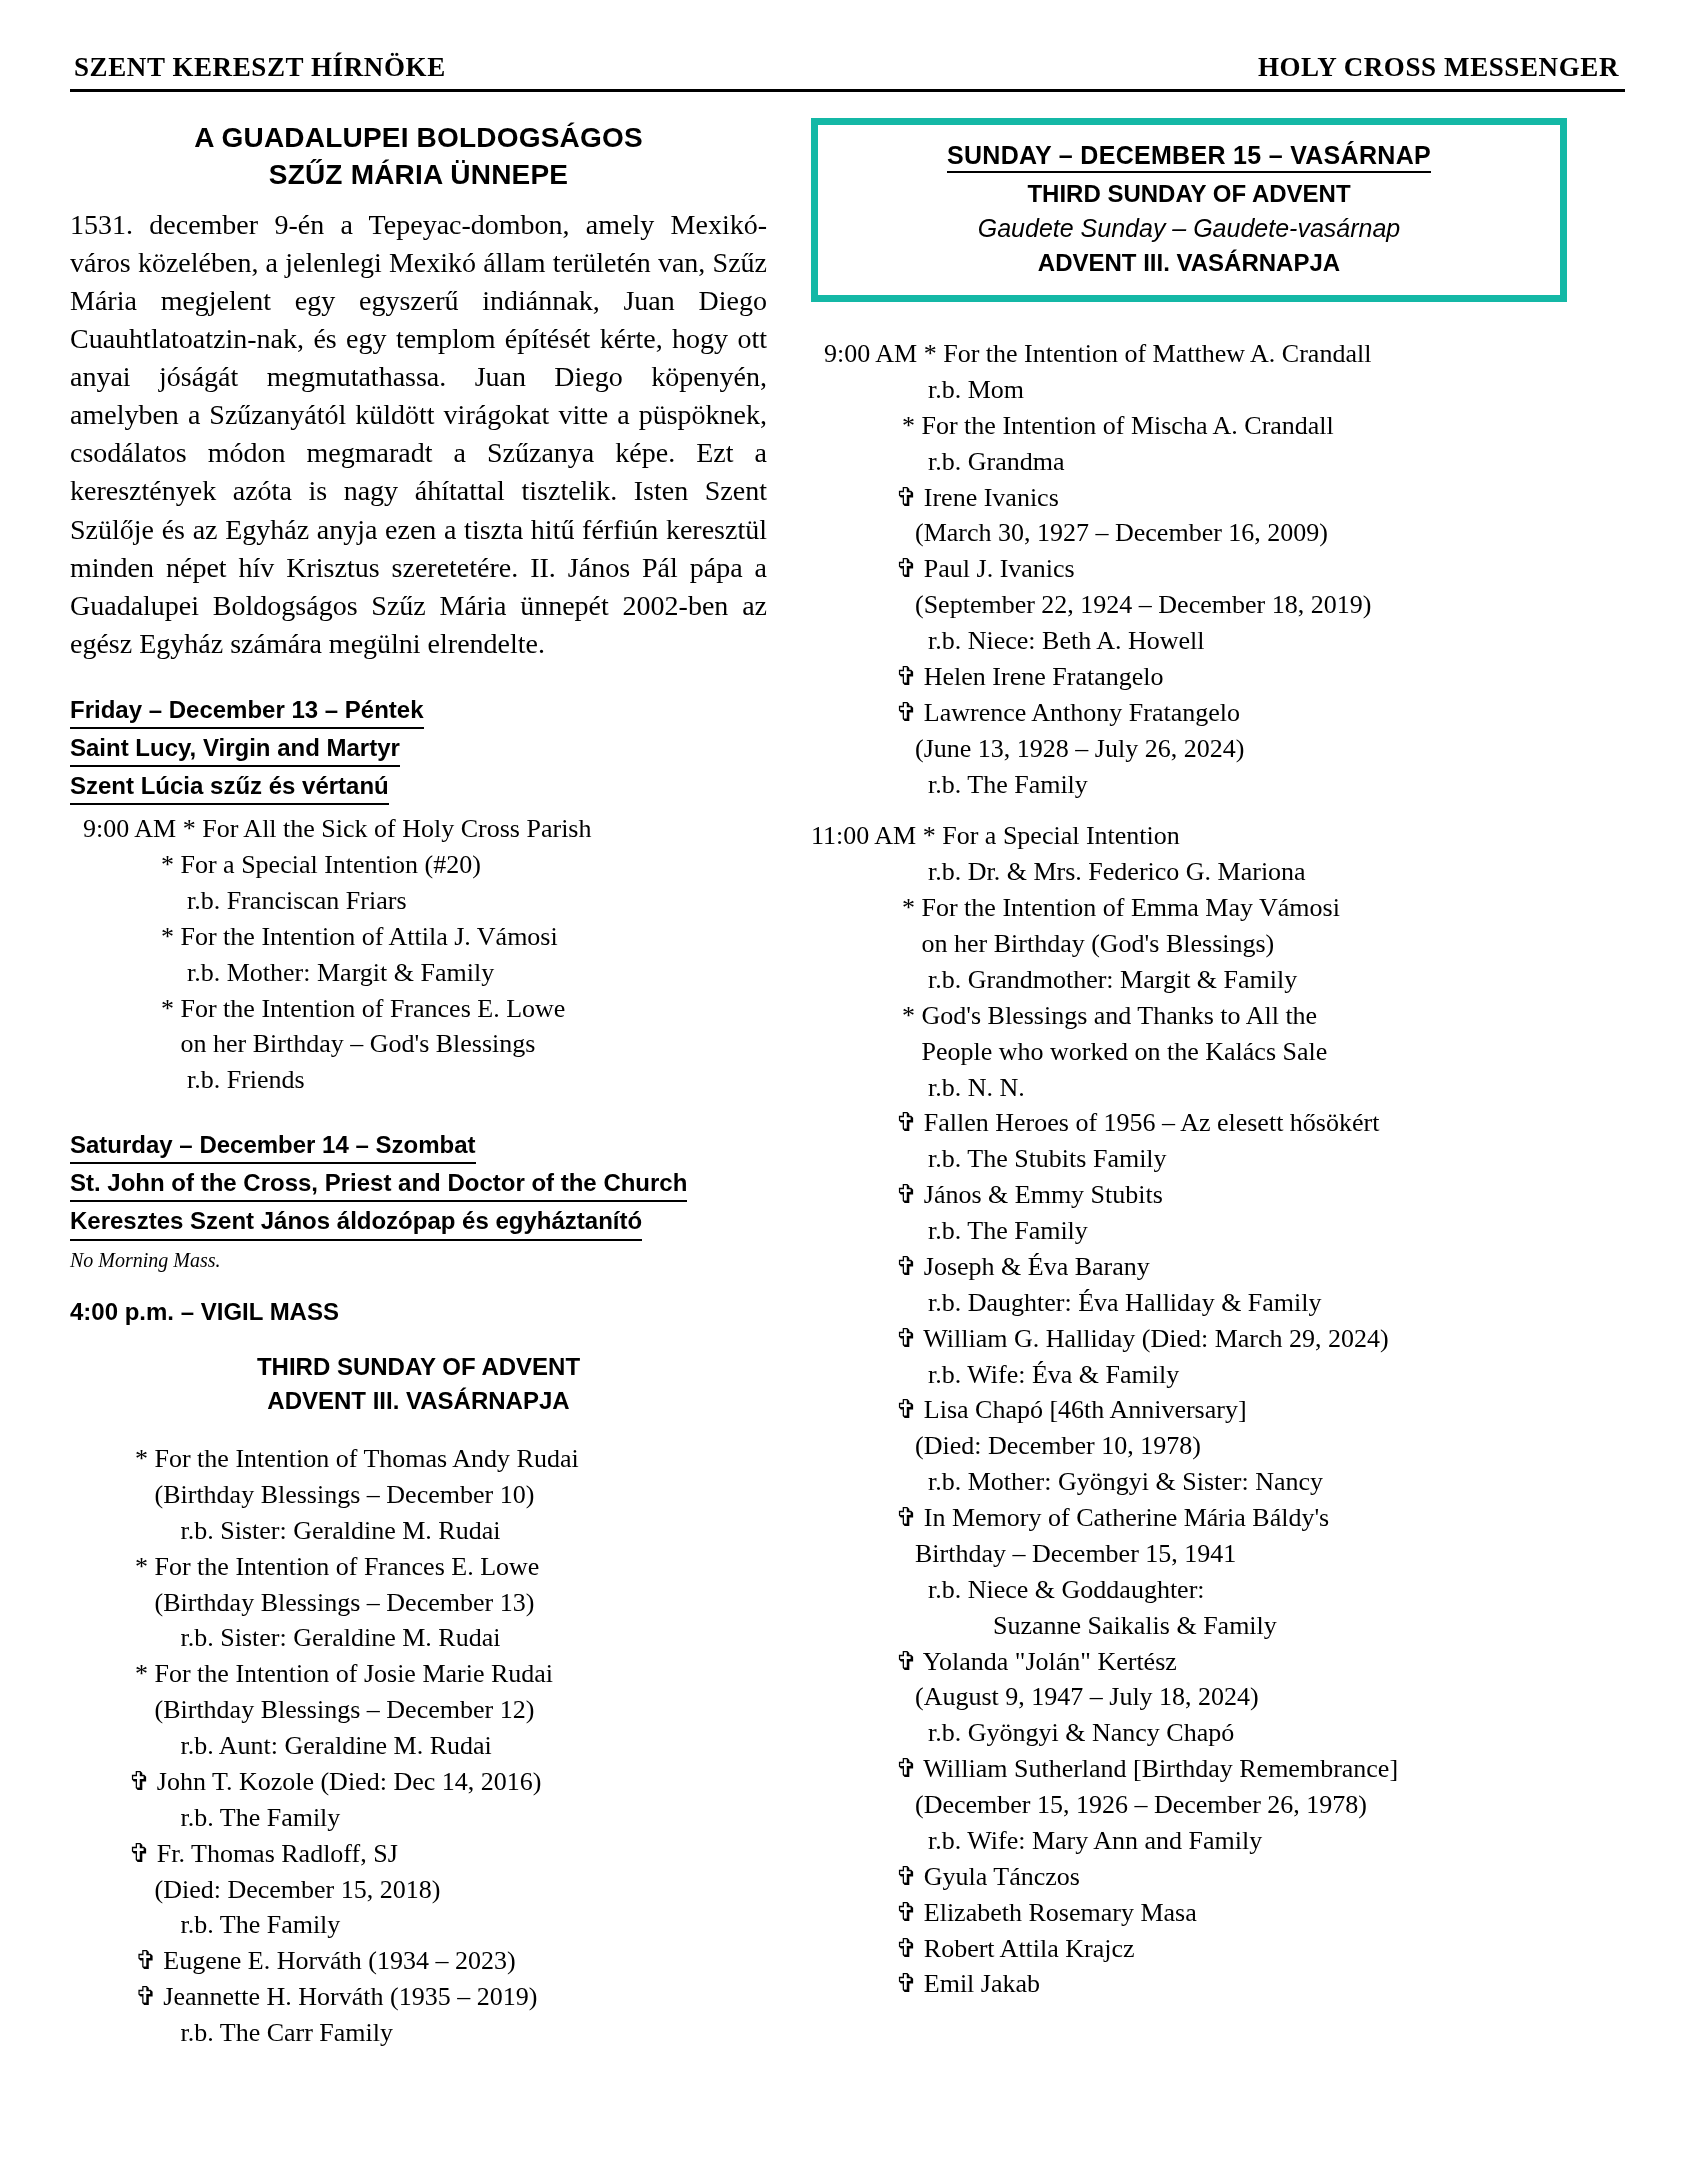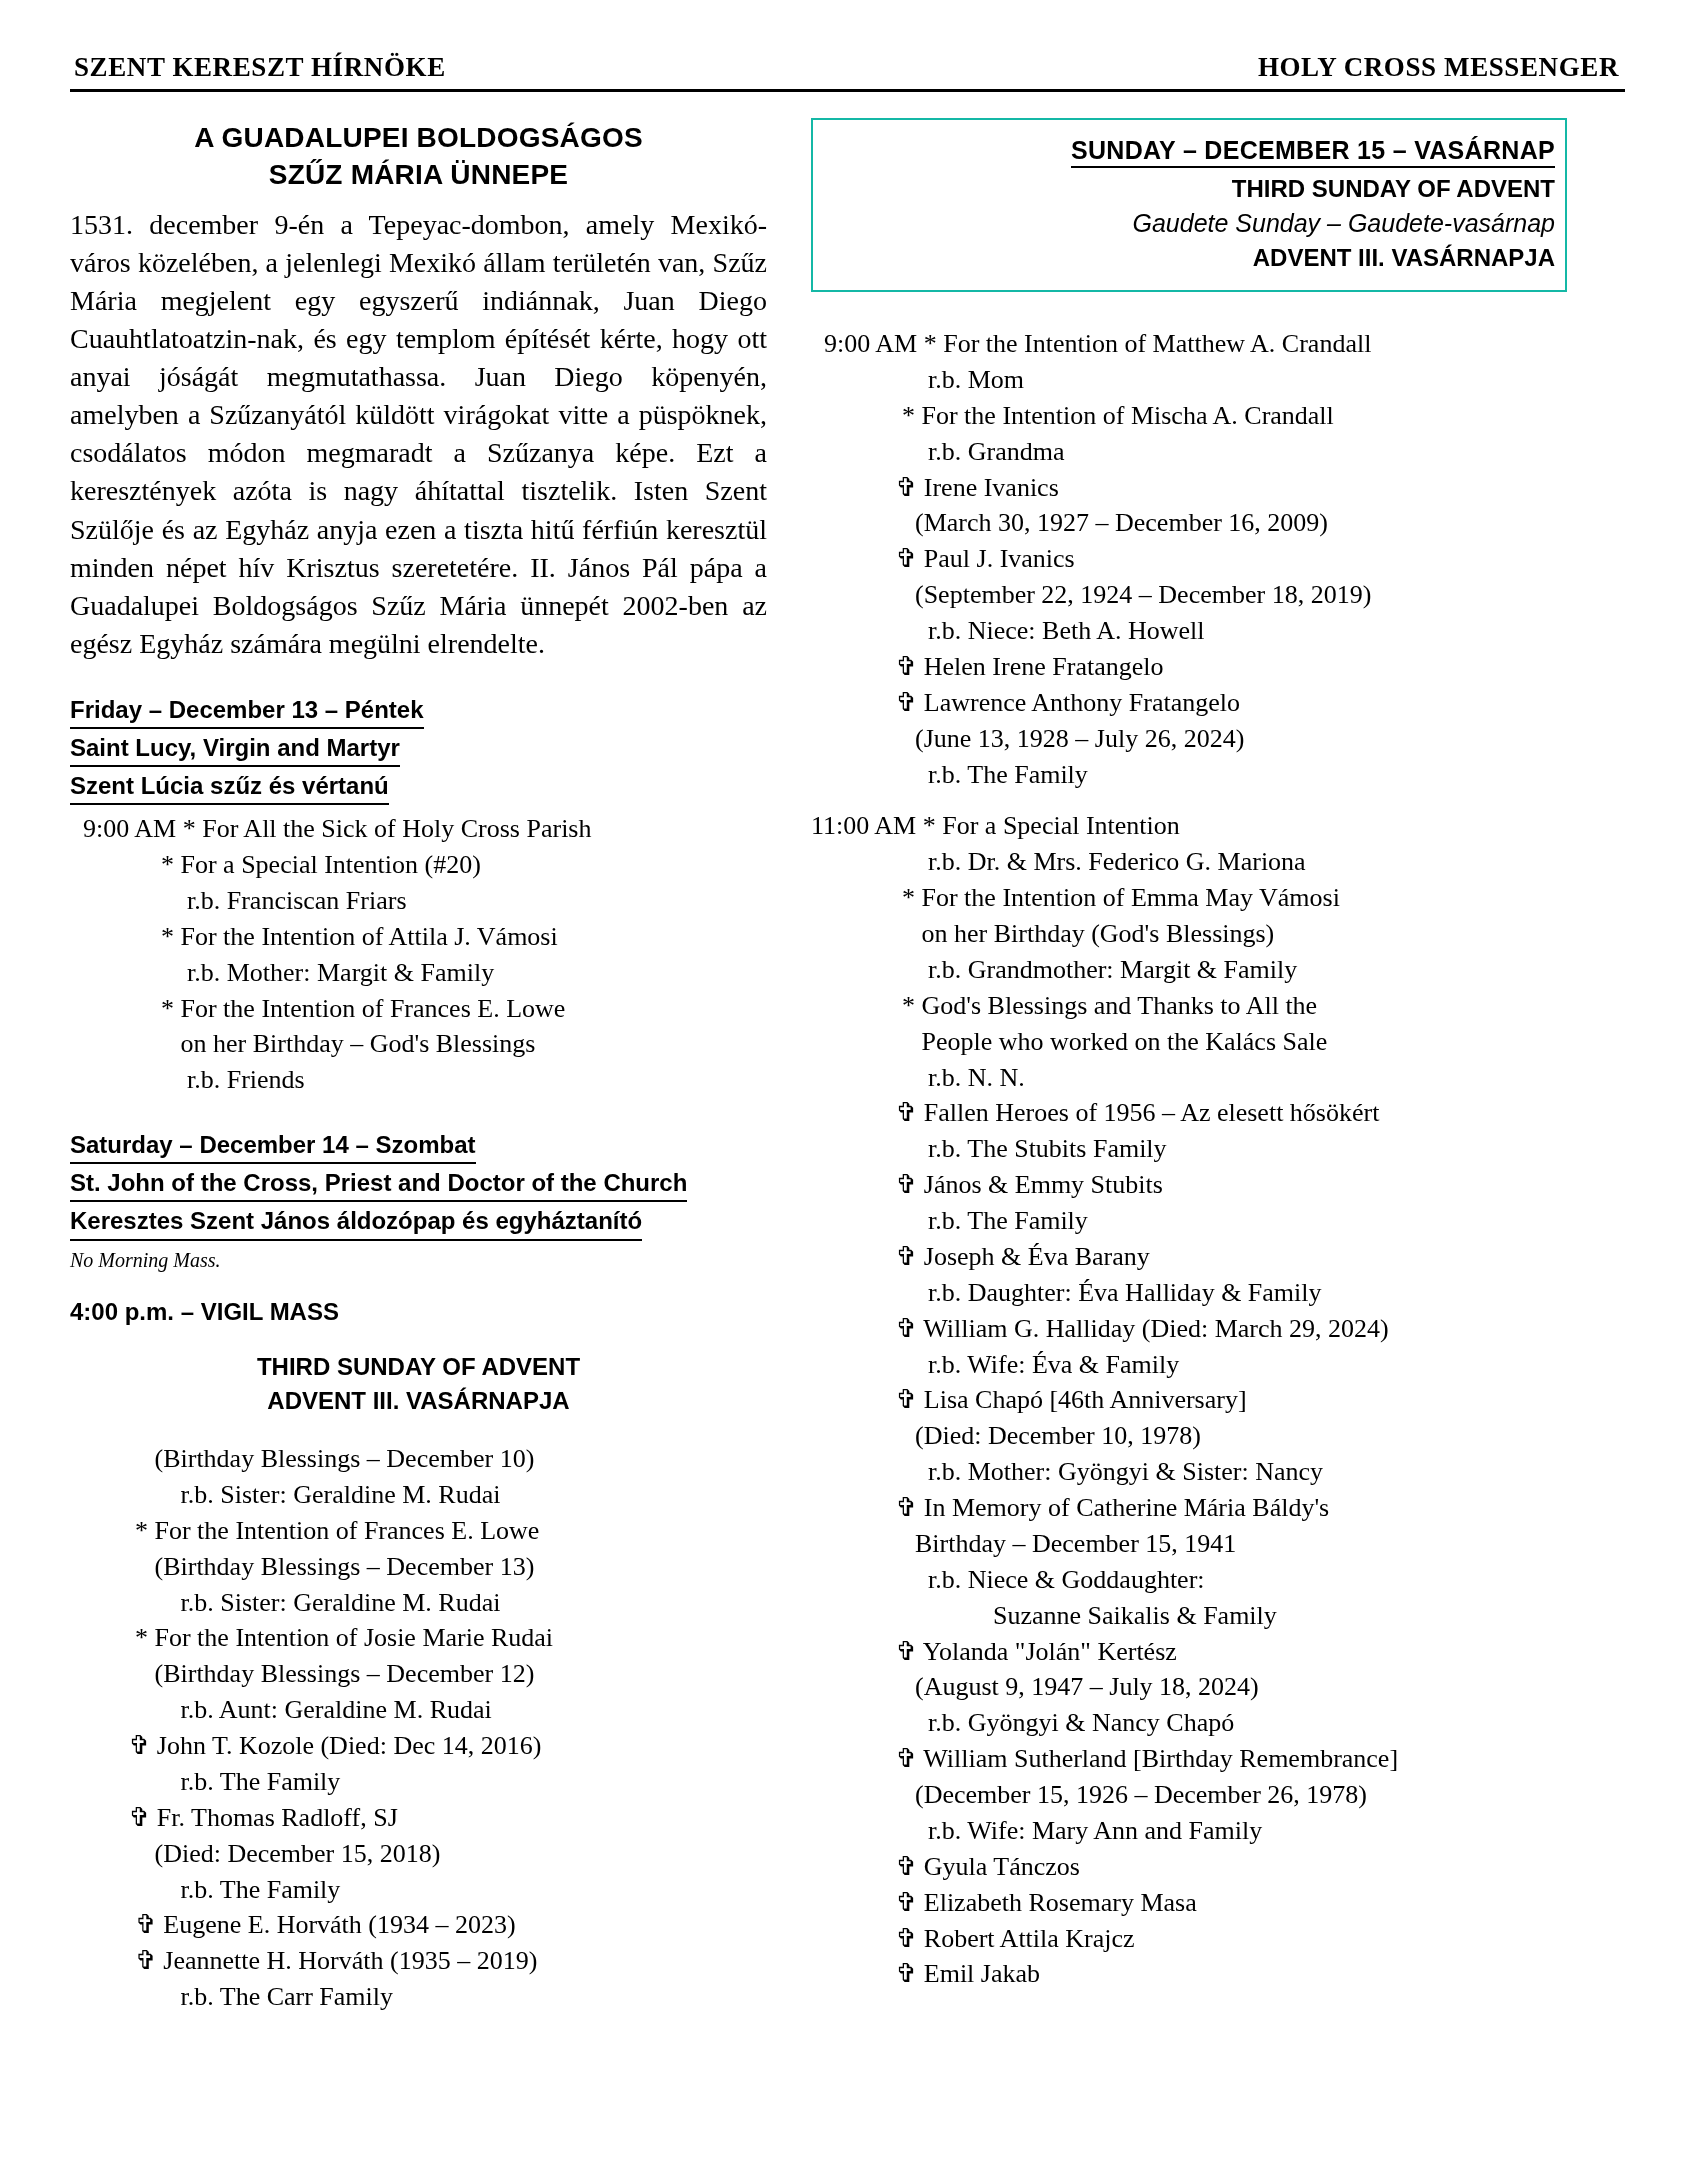--- a/index.html
+++ b/index.html
@@ -107,23 +107,23 @@
     font-size: 26px;
     line-height: 1.38;
     white-space: pre-wrap;
   }
   .mass-group { margin-bottom: 0; }
   .spacer-sm { height: 16px; }
   .spacer-md { height: 30px; }
 
   
   .sunday-box {
-    border: 2px solid #14b8a6;
+    border: 7px solid #14b8a6;
     padding: 16px 10px 18px 10px;
-    text-align: right;
+    text-align: center;
     margin-bottom: 34px;
   }
   .sunday-box .l1 {
     font-family: "Liberation Sans", sans-serif;
     font-weight: bold;
     font-size: 25px;
     letter-spacing: 0.3px;
     display: inline-block;
     border-bottom: 2px solid #000;
     padding-bottom: 1px;
@@ -195,20 +195,21 @@
       <div class="note-italic">No Morning Mass.</div>
 
       <div class="vigil">4:00 p.m. – VIGIL MASS</div>
 
       <div class="sans-center">
         <span>THIRD SUNDAY OF ADVENT</span><br>
         <span>ADVENT III. VASÁRNAPJA</span>
       </div>
 
       <div class="mass-group">
+        <div class="mass-line">          * For the Intention of Thomas Andy Rudai</div>
         <div class="mass-line">             (Birthday Blessings – December 10)</div>
         <div class="mass-line">                 r.b. Sister: Geraldine M. Rudai</div>
         <div class="mass-line">          * For the Intention of Frances E. Lowe</div>
         <div class="mass-line">             (Birthday Blessings – December 13)</div>
         <div class="mass-line">                 r.b. Sister: Geraldine M. Rudai</div>
         <div class="mass-line">          * For the Intention of Josie Marie Rudai</div>
         <div class="mass-line">             (Birthday Blessings – December 12)</div>
         <div class="mass-line">                 r.b. Aunt: Geraldine M. Rudai</div>
         <div class="mass-line">         ✞ John T. Kozole (Died: Dec 14, 2016)</div>
         <div class="mass-line">                 r.b. The Family</div>

